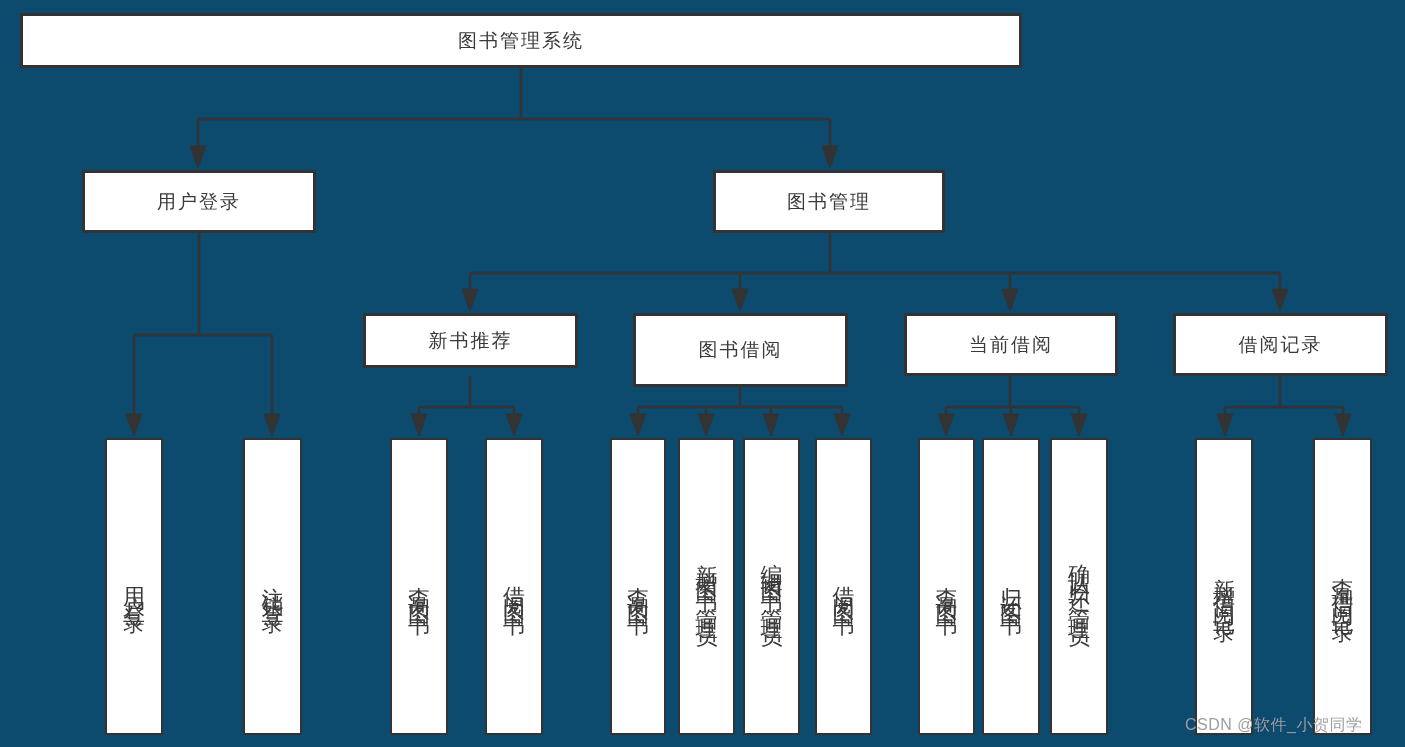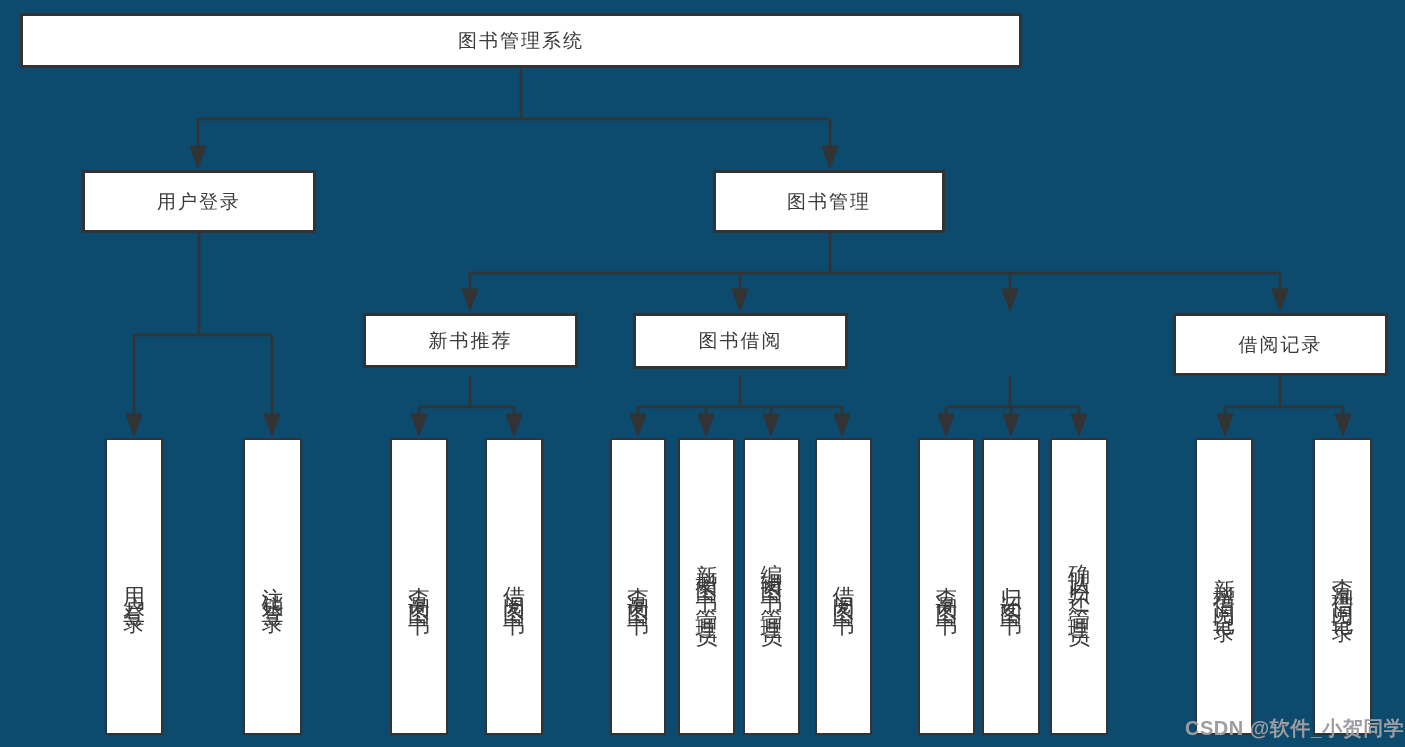--- a/index.html
+++ b/index.html
@@ -48,26 +48,25 @@
     font-size: 22px;
     letter-spacing: 9px;
     line-height: 1;
     color: #3a3a3a;
     white-space: nowrap;
   }
   #watermark {
     position: absolute;
     left: 1185px;
     top: 715px;
-    font-size: 20px;
+    font-size: 16px;
     letter-spacing: 0.5px;
     color: #9d9da1;
     z-index: 5;
     white-space: nowrap;
-    font-weight: bold;
   }
 </style>
 </head>
 <body>
 
 <div id="canvas">
 
   <svg id="connectors" viewBox="0 0 1405 747" xmlns="http://www.w3.org/2000/svg">
     <path fill="none" stroke="#333333" stroke-width="2.5" d="
       M521 68 V119 M198 119 H830 M198 119 V150 M830 119 V150
@@ -86,21 +85,22 @@
       M938 414 H954 L946 436 Z M1003 414 H1019 L1011 436 Z M1071 414 H1087 L1079 436 Z
       M1217 414 H1233 L1225 436 Z M1335 414 H1351 L1343 436 Z"></path>
   </svg>
 
   <div class="hbox" style="left:20px; top:13px; width:1002px; height:55px;">图书管理系统</div>
 
   <div class="hbox" style="left:82px; top:170px; width:234px; height:63px;">用户登录</div>
   <div class="hbox" style="left:713px; top:170px; width:232px; height:63px;font-family:Liberation Serif, serif;">图书管理</div>
 
   <div class="hbox" style="left:363px; top:313px; width:215px; height:55px;">新书推荐</div>
-  <div class="hbox" style="left:633px; top:313px; width:215px; height:56px;">图书借阅</div>
+  <div class="hbox" style="left:633px; top:313px; width:215px; height:74px;">图书借阅</div>
+  <div class="hbox" style="left:904px; top:313px; width:214px; height:63px;">当前借阅</div>
   <div class="hbox" style="left:1173px; top:313px; width:215px; height:63px;">借阅记录</div>
 
   <div class="vbox" style="left:105px; width:58px;">
     <span>用户登录</span>
   </div>
   <div class="vbox" style="left:243px; width:59px;">
     <span>注销登录</span>
   </div>
 
   <div class="vbox" style="left:390px; width:58px;">

